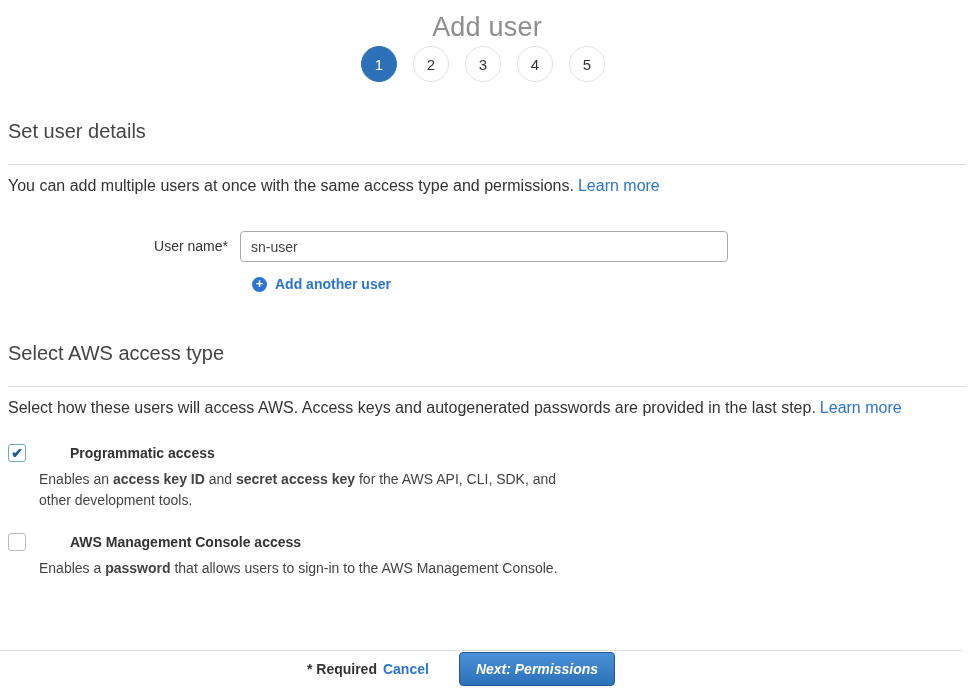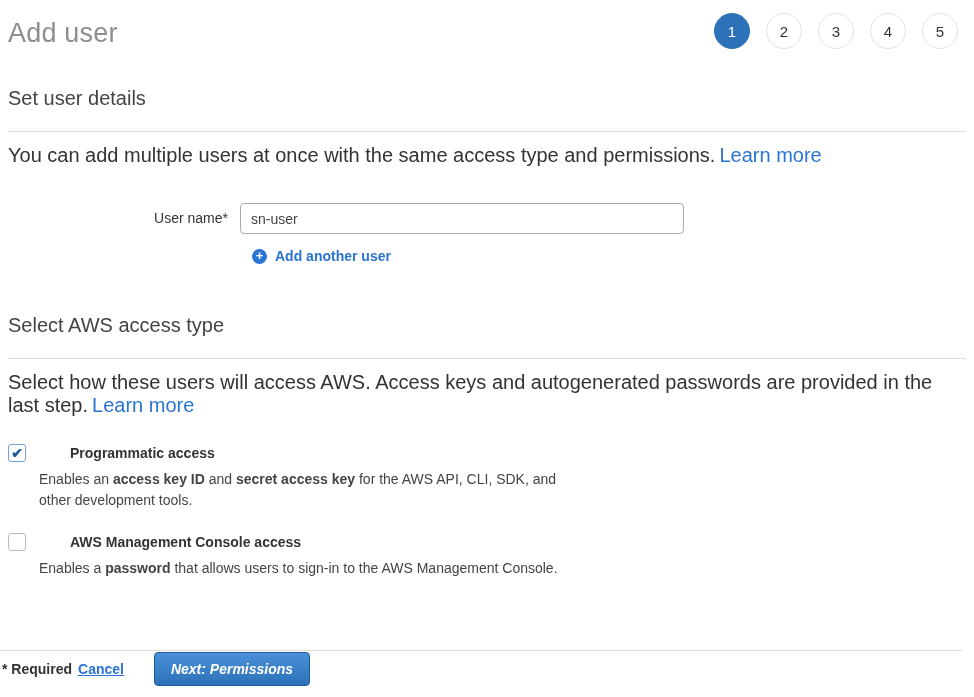--- a/index.html
+++ b/index.html
@@ -8,21 +8,21 @@
     width: 974px; height: 697px;
     position: relative;
     background: #fff;
     color: #333;
     font-family: "Liberation Sans", sans-serif;
     font-size: 14px;
     overflow: hidden;
   }
 
   
-  .header { display: flex; justify-content: space-between; align-items: flex-end; padding: 10px 8px 0 8px; }
+  .header { display: flex; justify-content: space-between; align-items: center; padding: 10px 8px 0 8px; flex-direction: column; }
   .page-title { font-size: 27px; font-weight: 400; color: #8e8e8e; margin: 2px 0 0 0; letter-spacing: 0.2px; }
   .steps { display: flex; gap: 16px; margin: 3px 8px 0 0; }
   .step-circle {
     width: 36px; height: 36px; border-radius: 50%;
     display: flex; align-items: center; justify-content: center;
     font-size: 15px; color: #333;
     background: #fff; border: 1px solid #e2e2e2;
   }
   .step-circle.active {
     background: var(--step-active, #2d72b8);
@@ -32,36 +32,36 @@
 
   
   .section { margin: 0 8px; }
   .section-1 { margin-top: 38px; }
   .section-2 { margin-top: 50px; }
   .section h2 {
     font-size: 20px; font-weight: 400; color: #444;
     margin: 0; padding-bottom: 21px; line-height: 23px;
     border-bottom: 1px solid #ddd;
   }
-  .section-desc { margin: 12px 0 0 0; font-size: 20px; color: #333; }
+  .section-desc { margin: 12px 0 0 0; font-size: 16px; color: #333; }
   a.link { color: var(--link, #2a74d4); text-decoration: none; cursor: pointer; }
   a.link.after-text { margin-left: 4px; }
-  a.link.bold { font-weight: bold; text-decoration: underline; }
+  a.link.bold { font-weight: bold; }
 
   
   .form-row { display: flex; margin-top: 36px; }
   .field-label {
     width: 232px; flex: 0 0 232px;
     text-align: right; padding-right: 12px;
     font-weight: normal; color: #333; font-size: 14px;
     line-height: 31px;
   }
   .field-label.top-align { line-height: 18px; padding-top: 1px; }
   .text-input {
-    width: 444px; height: 31px;
+    width: 488px; height: 31px;
     border: 1px solid #aaa; border-radius: 4px;
     padding: 0 10px; font-size: 14px; color: #444;
     font-family: "Liberation Sans", sans-serif;
     outline: none; background: #fff;
   }
   .add-user-row {
     margin: 14px 0 0 244px;
     display: inline-flex; align-items: center; gap: 8px;
     cursor: pointer;
   }
@@ -88,21 +88,21 @@
   }
   .checkbox.checked { border-color: var(--checkbox-border-checked, #6da4d9); }
   .checkbox .check-glyph { color: var(--check, #1f5b99); font-size: 14px; font-weight: bold; line-height: 1; }
   .option-label { font-weight: bold; font-size: 14px; color: #333; line-height: 18px; cursor: pointer; padding-left: 31px; }
   .option-desc { margin-top: 7px; font-size: 14px; color: #444; line-height: 21px; max-width: 528px; }
 
   
   .footer {
     position: absolute; top: 650px; left: 0; right: 12px; height: 47px;
     border-top: 1px solid #ddd;
-    display: flex; align-items: center; justify-content: flex-start;
+    display: flex; align-items: center; justify-content: center;
     padding: 2px 42px 12px 8px;
   }
   .required-label { font-weight: bold; font-size: 14px; color: #333; position: relative; left: -6px; }
   .footer-actions { display: flex; align-items: center; gap: 30px; }
   .primary-button {
     background: linear-gradient(var(--button-top, #4a90d8), var(--button-bottom, #2d72b8));
     border: 1px solid var(--button-border, #1f5b99);
     border-radius: 4px;
     color: #fff; font-weight: bold; font-size: 14px;
     font-family: "Liberation Sans", sans-serif;

